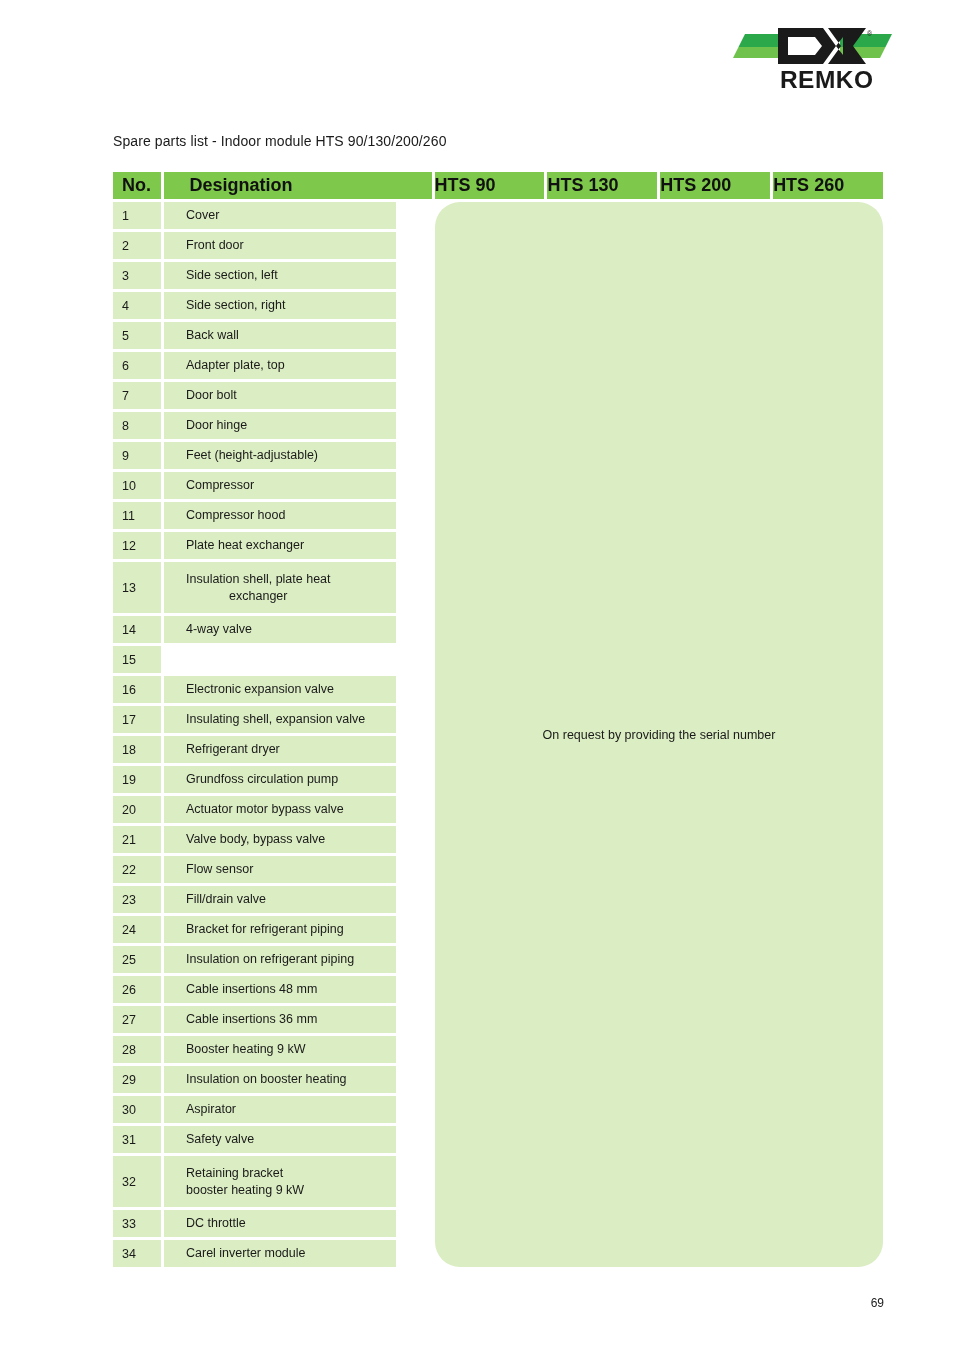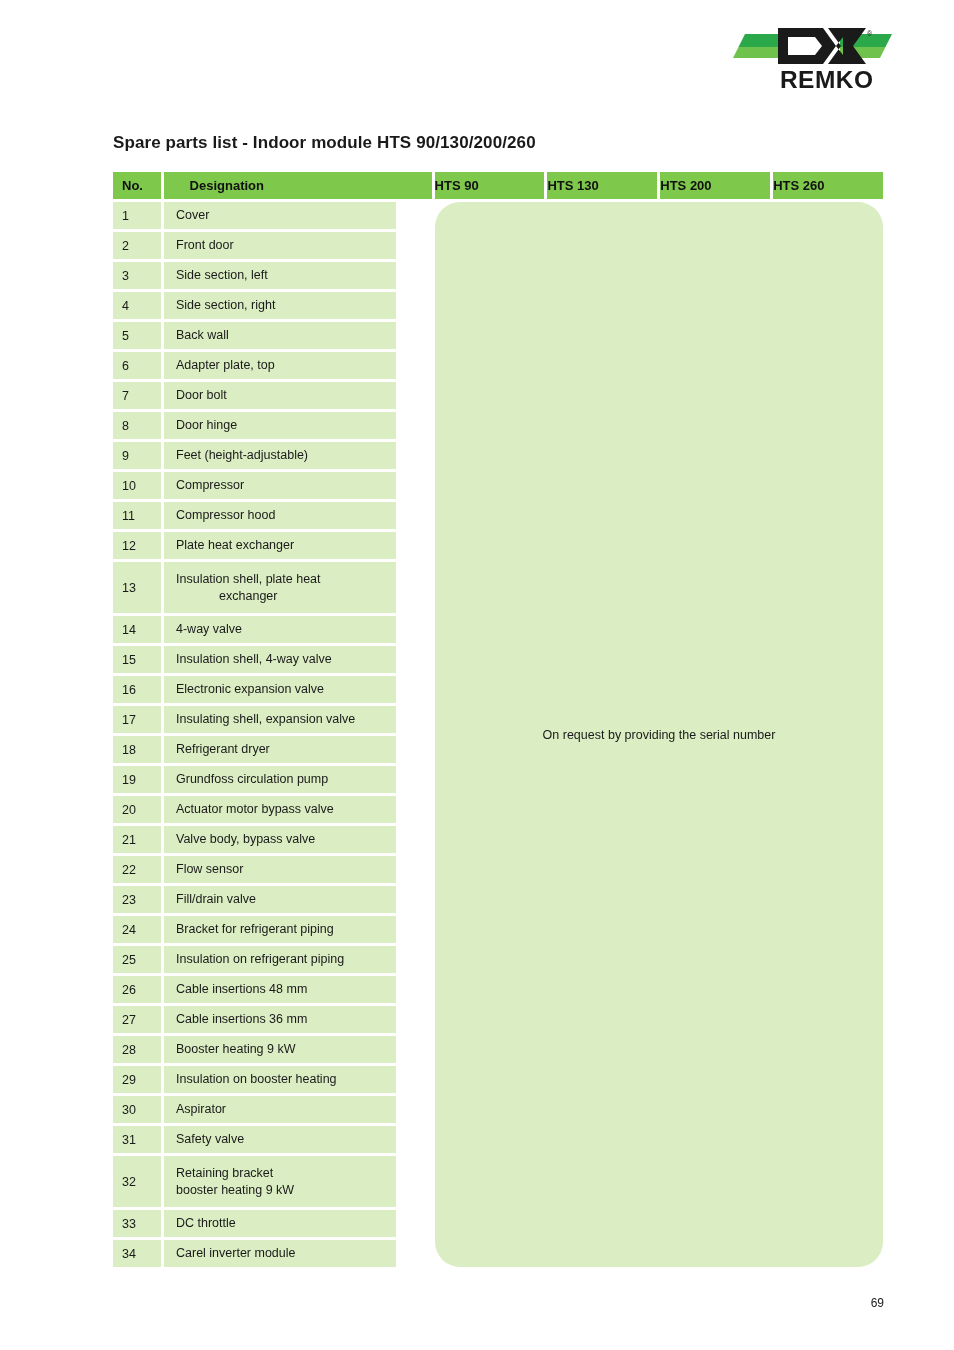--- a/index.html
+++ b/index.html
@@ -25,22 +25,22 @@
     width: 160px;
     height: 68px;
   }
   .logo svg { display: block; }
 
   
   .page-title {
     position: absolute;
     left: 113px;
     top: 133px;
-    font-size: 17px;
-    font-weight: bold;
+    font-size: 14px;
+    font-weight: normal;
     color: #1a1a1a;
     letter-spacing: 0.1px;
     white-space: nowrap;
     text-align: right;
   }
 
   
   .parts-table {
     position: absolute;
     left: 113px;
@@ -50,21 +50,21 @@
 
   .thead {
     display: flex;
     gap: 3px;
     margin-bottom: 3px;
   }
   .th {
     background: #7EC94B;
     color: #111111;
     font-weight: bold;
-    font-size: 13px;
+    font-size: 18px;
     height: 27px;
     line-height: 27px;
     box-sizing: border-box;
   }
   .th-no       { width: 48px;  padding-left: 9px; }
   .th-desig    { width: 268px; padding-left: 26px; flex: none; }
   .th-model    { width: 111px; text-align: left; }
 
   .tbody-wrap {
     display: flex;
@@ -91,21 +91,21 @@
     align-items: center;
   }
   .td-no {
     width: 48px;
     flex: none;
     padding-left: 9px;
   }
   .td-desig {
     width: 232px;
     flex: none;
-    padding-left: 12px;
+    padding-left: 22px;
   }
   .trow.single .td { height: 27px; }
   .trow.double .td { height: 51px; }
   .td-desig .line2 { display: block; text-align: center; }
   .td-desig .txt { line-height: 17px; }
 
   .merged-cell {
     background: #DBEDC2;
     width: 448px;
     flex: none;
@@ -265,23 +265,20 @@
           </div>
         </div>
         <div class="trow single">
           <div class="td td-no">14</div>
           <div class="td td-desig">
             <span class="txt">4-way valve</span>
           </div>
         </div>
         <div class="trow single">
           <div class="td td-no">15</div>
-          <div class="td td-desig">
-            <span class="txt">Insulation shell, 4-way valve</span>
-          </div>
         </div>
         <div class="trow single">
           <div class="td td-no">16</div>
           <div class="td td-desig">
             <span class="txt">Electronic expansion valve</span>
           </div>
         </div>
         <div class="trow single">
           <div class="td td-no">17</div>
           <div class="td td-desig">

